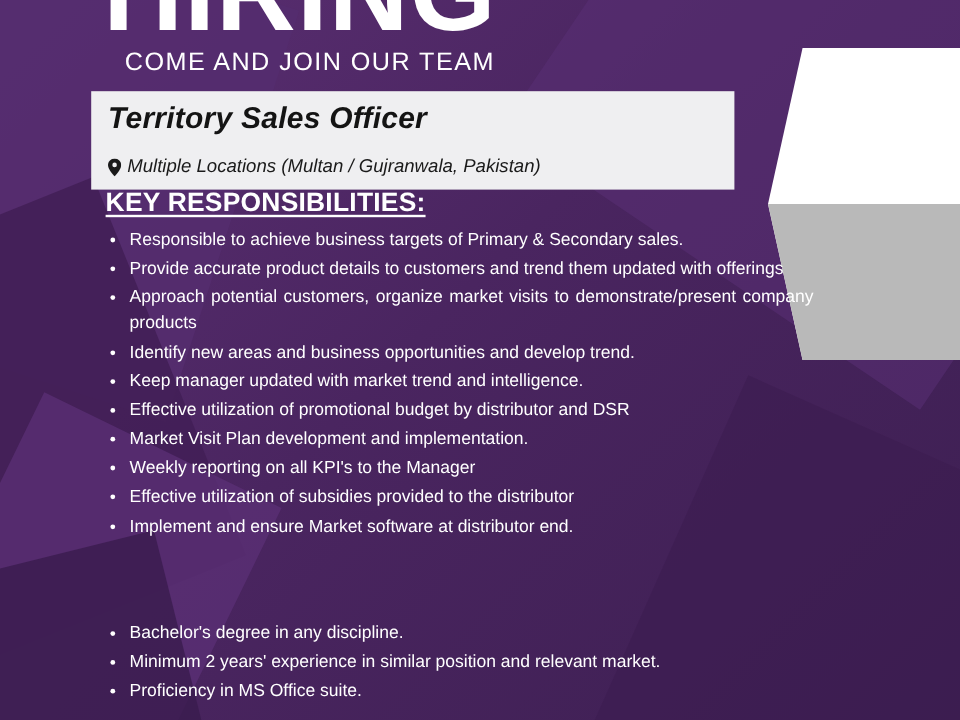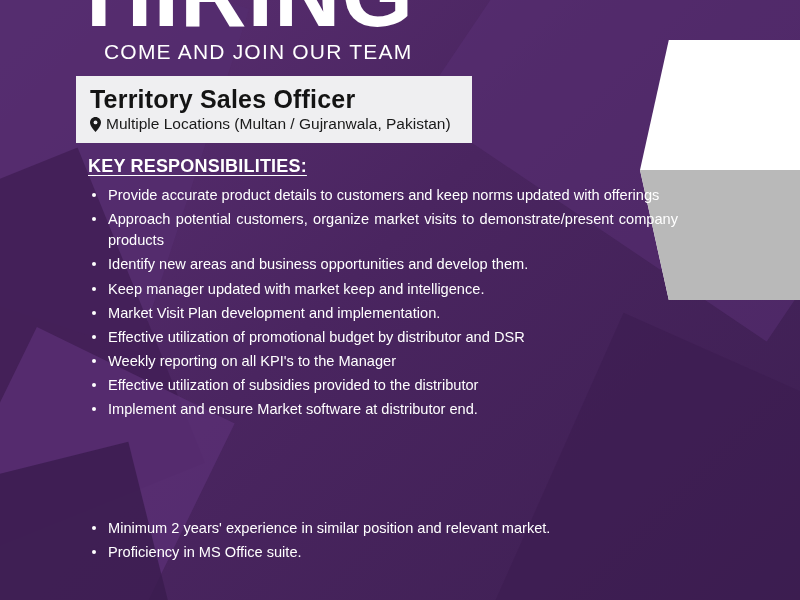--- a/index.html
+++ b/index.html
@@ -121,58 +121,59 @@
     font-size: 21px;
     letter-spacing: 1.2px;
     color: #ffffff;
     font-weight: normal;
   }
 
   .title-card {
     position: absolute;
     left: 76px;
     top: 76px;
-    width: 396px;
+    width: 536px;
     background: #efeff1;
     color: #1c1c1c;
     padding: 8px 14px 10px 14px;
     box-sizing: border-box;
+    font-style: italic;
   }
   .job-title {
     font-size: 25px;
     font-weight: bold;
     letter-spacing: .2px;
     color: #141414;
     line-height: 1.25;
   }
   .job-location {
     display: flex;
     align-items: center;
     gap: 5px;
     font-size: 15.5px;
     color: #1a1a1a;
-    margin-top: 0;
+    margin-top: 15px;
   }
   .pin {
     display: inline-block;
     width: 11px;
     height: 15px;
     flex: 0 0 auto;
   }
 
   .section {
     position: absolute;
     left: 88px;
     width: 600px;
   }
   .section-resp { top: 156px; }
   .section-qual { top: 518px; }
 
   .section-heading {
-    font-size: 18px;
+    font-size: 22px;
     font-weight: bold;
     color: #ffffff;
     text-decoration: underline;
     text-underline-offset: 3px;
     letter-spacing: .2px;
     margin: 0 0 8px 0;
   }
 
   ul.bullets {
     list-style: none;
@@ -236,33 +237,35 @@
             <circle cx="5.5" cy="5.4" r="1.9" fill="#efeff1"></circle>
           </svg>
         </span>
         <span>Multiple Locations (Multan / Gujranwala, Pakistan)</span>
       </div>
     </div>
 
     <div class="section section-resp">
       <div class="section-heading">KEY RESPONSIBILITIES:</div>
       <ul class="bullets">
-        <li>Provide accurate product details to customers and keep norms updated with offerings</li>
+        <li class="nojustify">Responsible to achieve business targets of Primary &amp; Secondary sales.</li>
+        <li>Provide accurate product details to customers and trend them updated with offerings</li>
         <li>Approach potential customers, organize market visits to demonstrate/present company products</li>
-        <li class="nojustify">Identify new areas and business opportunities and develop them.</li>
-        <li class="nojustify">Keep manager updated with market keep and intelligence.</li>
+        <li class="nojustify">Identify new areas and business opportunities and develop trend.</li>
+        <li class="nojustify">Keep manager updated with market trend and intelligence.</li>
+        <li class="nojustify">Effective utilization of promotional budget by distributor and DSR</li>
         <li class="nojustify">Market Visit Plan development and implementation.</li>
-        <li class="nojustify">Effective utilization of promotional budget by distributor and DSR</li>
         <li class="nojustify">Weekly reporting on all KPI's to the Manager</li>
         <li class="nojustify">Effective utilization of subsidies provided to the distributor</li>
         <li class="nojustify">Implement and ensure Market software at distributor end.</li>
       </ul>
     </div>
 
     <div class="section section-qual">
       <ul class="bullets">
+        <li class="nojustify">Bachelor's degree in any discipline.</li>
         <li class="nojustify">Minimum 2 years' experience in similar position and relevant market.</li>
         <li class="nojustify">Proficiency in MS Office suite.</li>
       </ul>
     </div>
 
   </div>
 </div>
 
 </body></html>

